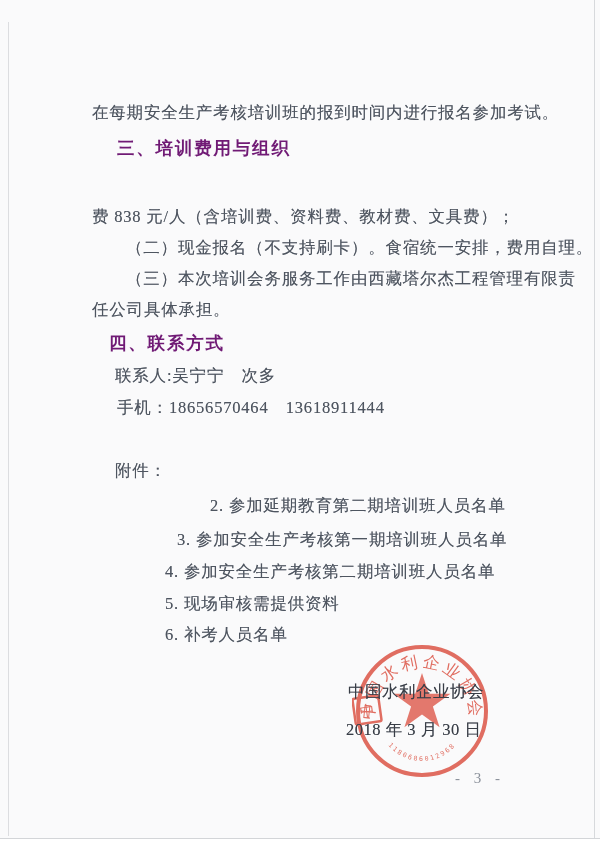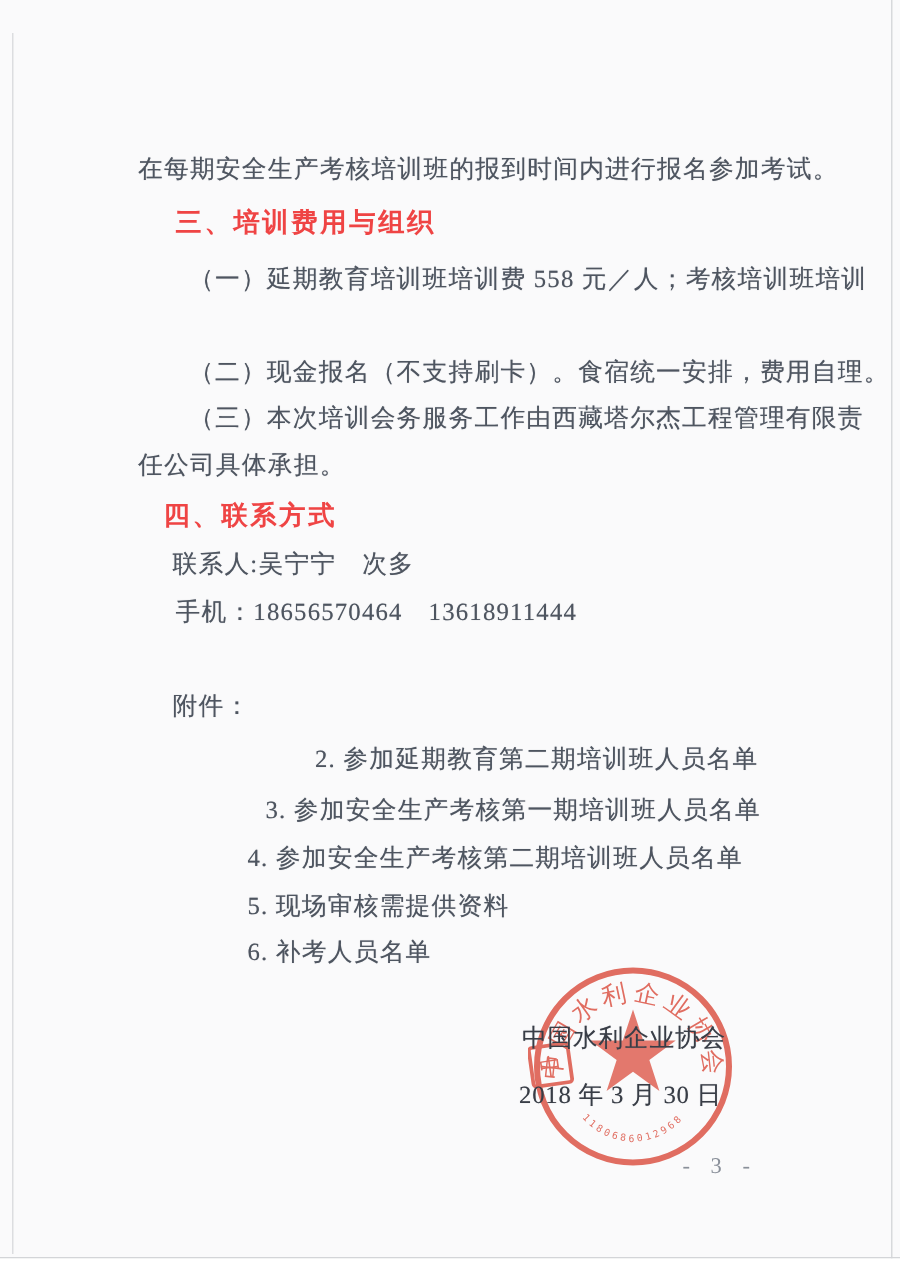--- a/index.html
+++ b/index.html
@@ -20,21 +20,21 @@
     position:absolute;
     font-size:16.5px;
     letter-spacing:0.8px;
     line-height:1;
     white-space:nowrap;
     text-shadow:0 0 0.5px rgba(78,85,96,0.55);
   }
   .heading {
     font-family:"Liberation Sans","DejaVu Sans",sans-serif;
     font-weight:bold;
-    color:#ef4444;
+    color:#701a75;
     font-size:17.5px;
     letter-spacing:1.8px;
     text-shadow:none;
   }
   .sig {
     color:#383d46;
     z-index:6;
   }
   .page-num {
     position:absolute;
@@ -60,21 +60,21 @@
 
   <div class="edge-left"></div>
   <div class="edge-right"></div>
   <div class="edge-bottom"></div>
   <div class="below-strip"></div>
 
   <div class="line" style="left:92px;  top:105px;">在每期安全生产考核培训班的报到时间内进行报名参加考试。</div>
 
   <div class="line heading" style="left:117px; top:140px;">三、培训费用与组织</div>
 
-  <div class="line" style="left:126px; top:178px;">（一）延期教育培训班培训费 558 元／人；考核培训班培训</div>
+  <div class="line" style="left:92px;  top:209px;">费 838 元/人（含培训费、资料费、教材费、文具费）；</div>
   <div class="line" style="left:126px; top:240px;">（二）现金报名（不支持刷卡）。食宿统一安排，费用自理。</div>
   <div class="line" style="left:126px; top:271px;">（三）本次培训会务服务工作由西藏塔尔杰工程管理有限责</div>
   <div class="line" style="left:92px;  top:302px;">任公司具体承担。</div>
 
   <div class="line heading" style="left:109px; top:335px;">四、联系方式</div>
 
   <div class="line" style="left:115px; top:368px;">联系人:吴宁宁　次多</div>
   <div class="line" style="left:117px; top:400px;">手机：18656570464　13618911444</div>
 
   <div class="line" style="left:115px; top:463px;">附件：</div>

